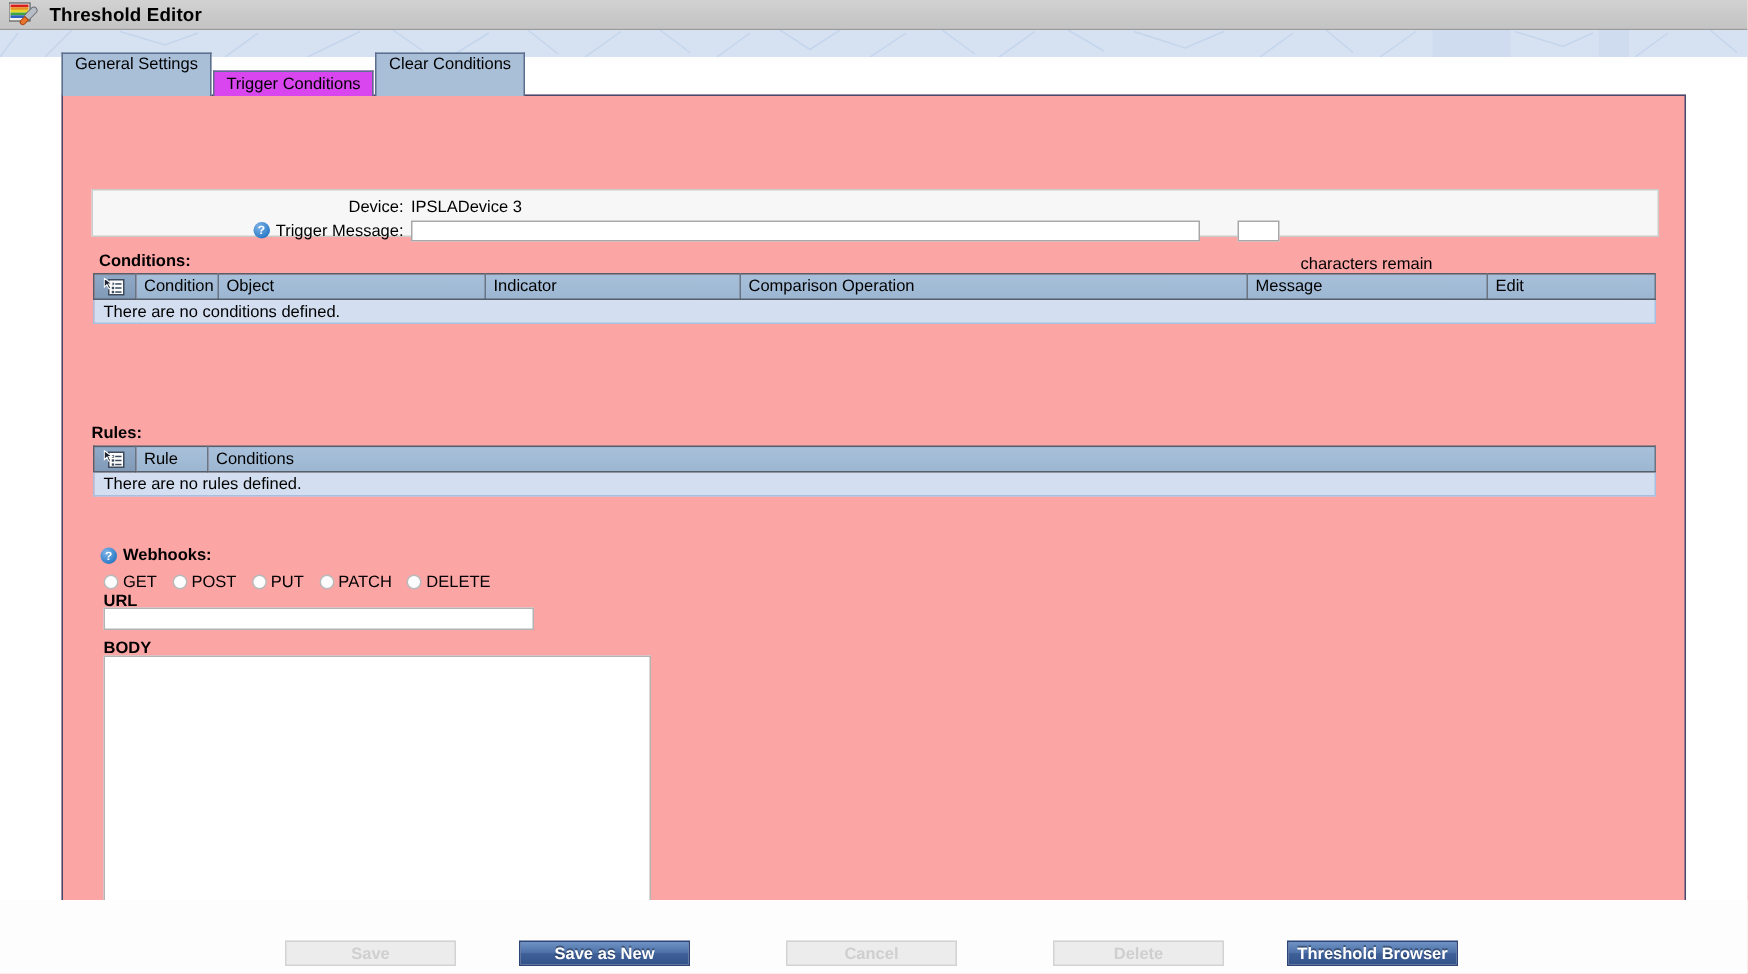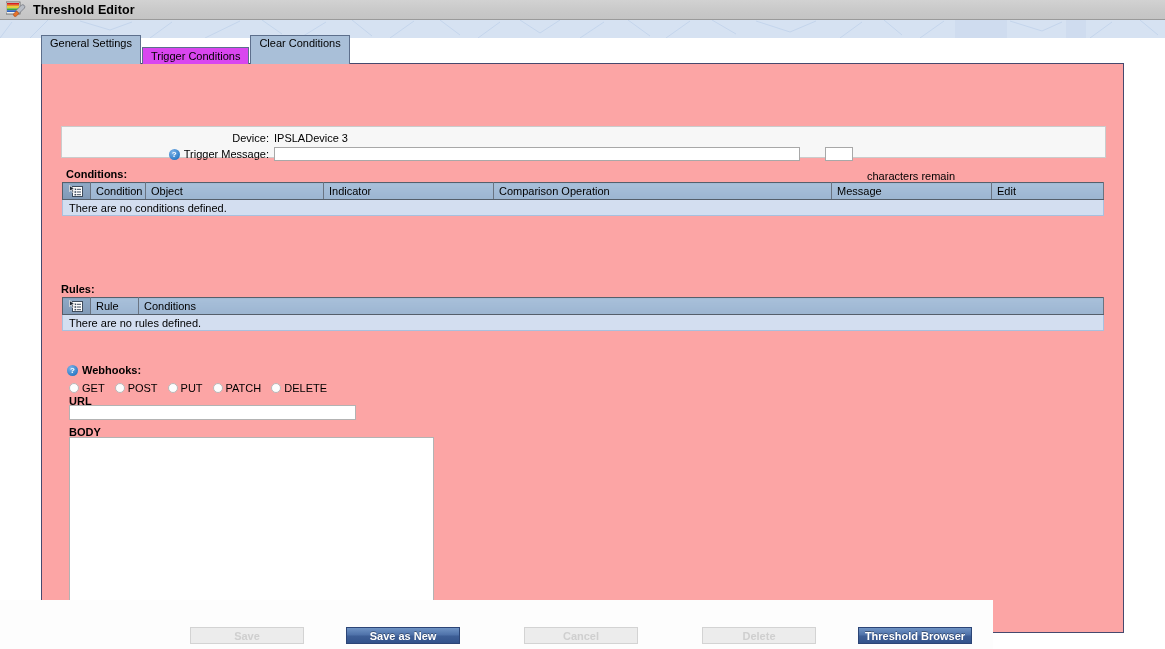--- a/index.html
+++ b/index.html
@@ -283,21 +283,21 @@
     font-size: 11px;
     font-family: "Liberation Sans", sans-serif;
     padding: 2px 3px;
   }
 
   
   .footer {
     position: absolute;
     left: 0;
     top: 600px;
-    width: 993px;
+    width: 1165px;
     height: 49px;
     background: #fdfdfd;
   }
   .btn {
     position: absolute;
     top: 27px;
     width: 114px;
     height: 17px;
     font-size: 11px;
     font-weight: bold;

